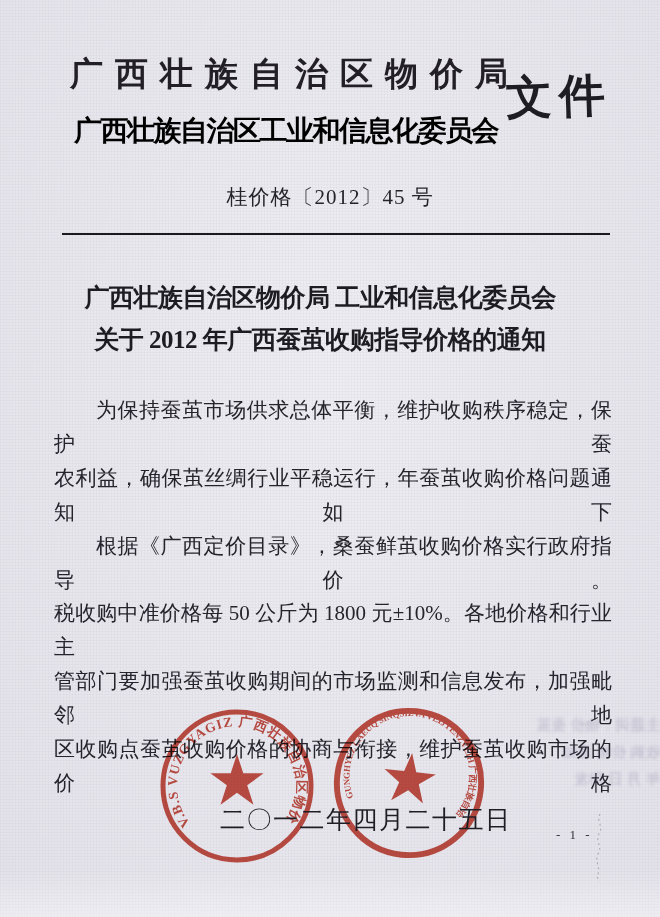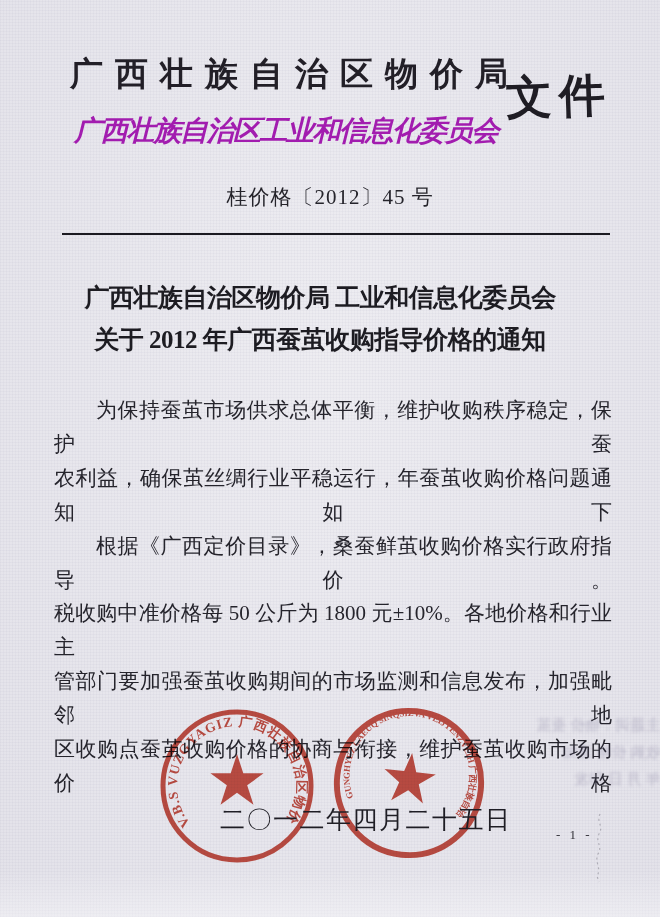--- a/index.html
+++ b/index.html
@@ -13,21 +13,21 @@
     font-family:"Liberation Serif","DejaVu Serif",serif;
     color:#2b2a31;
   }
   .abs{position:absolute;}
   
   .agency1{left:70px;top:52px;font-size:33px;font-weight:700;letter-spacing:12px;
     white-space:nowrap;color:#221f27;text-align:center;}
   .doctype{left:506px;top:66px;font-size:46px;font-weight:600;letter-spacing:7px;
     color:#1f1d24;transform:rotate(-2deg);white-space:nowrap;}
   .agency2{left:74px;top:112px;font-size:28px;font-weight:700;letter-spacing:-1.5px;
-    white-space:nowrap;color:#a21caf;font-style:italic;}
+    white-space:nowrap;color:#000000;}
   .docnum{left:0;top:183px;width:660px;text-align:center;font-size:21px;
     letter-spacing:1px;color:#25242b;font-family:Liberation Serif, serif;}
   .rule{left:62px;top:233px;width:548px;height:2px;background:#1b1a21;}
   
   .title-wrap{left:0;top:277px;width:640px;text-align:center;font-weight:700;
     font-size:25px;line-height:42px;letter-spacing:-0.5px;color:#1d1c22;}
   
   .body-wrap{left:54px;top:394px;width:558px;font-size:21px;line-height:33.9px;
     color:#25242c;}
   .bline{white-space:nowrap;}

